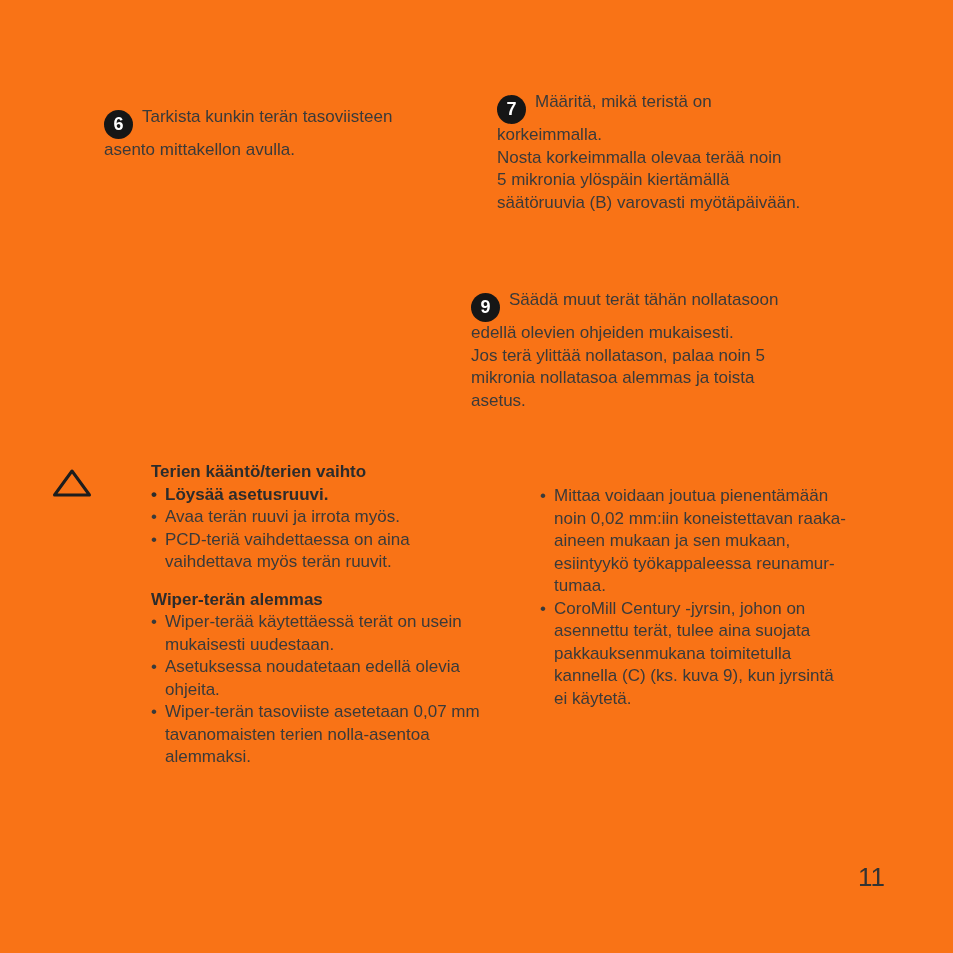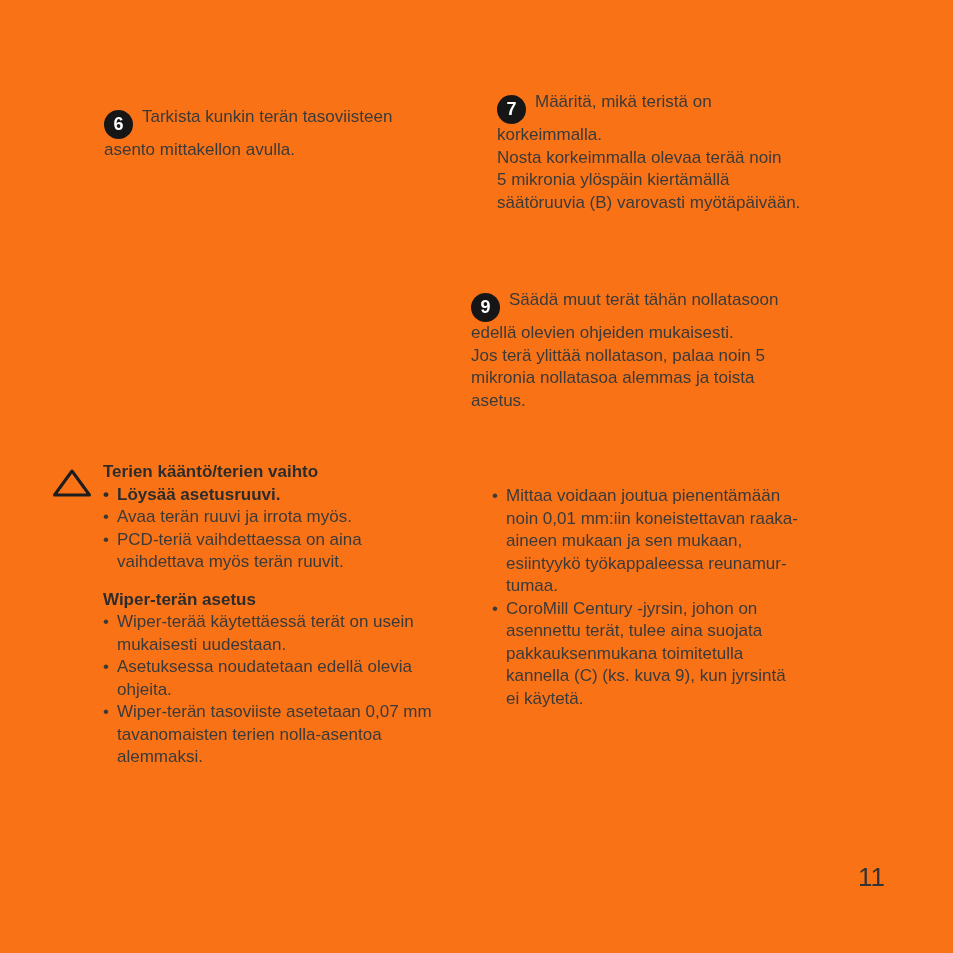--- a/index.html
+++ b/index.html
@@ -19,21 +19,21 @@
   }
   .step-text { white-space:pre-line; }
   .num-badge {
     display:inline-block; width:29px; height:29px; border-radius:50%;
     background:#161616; color:#ffffff;
     font-size:18px; font-weight:700; text-align:center; line-height:29px;
     margin-right:9px; vertical-align:-8px;
   }
   .col {
     position:absolute;
-    font-size:17px; line-height:22.5px; color:#3a3a3a;
+    font-size:17px; line-height:22.5px; color:#3a3a3a;margin-left:48px;
   }
   .h { font-size:17px; font-weight:700; color:#2c2c2c; line-height:22.5px; }
   .h-spaced { margin-top:15px; }
   .li { display:flex; }
   .dot { width:14px; flex:0 0 14px; }
   .bt { flex:1; white-space:pre-line; }
   .bold { font-weight:700; color:#2c2c2c; }
   .warn-icon { position:absolute; width:40px; height:30px; }
   .page-num {
     position:absolute; font-size:26px; color:#333333; line-height:24px;
@@ -82,21 +82,21 @@
     <div class="li">
       <span class="dot">•</span>
       <span class="bt">Avaa terän ruuvi ja irrota myös.</span>
     </div>
     <div class="li">
       <span class="dot">•</span>
       <span class="bt">PCD-teriä vaihdettaessa on aina
 vaihdettava myös terän ruuvit.</span>
     </div>
 
-    <h3 class="h h-spaced">Wiper-terän asetus</h3>
+    <h3 class="h h-spaced">Wiper-terän alemmas</h3>
 
     <div class="li">
       <span class="dot">•</span>
       <span class="bt">Wiper-terää käytettäessä terät on usein
 mukaisesti uudestaan.</span>
     </div>
     <div class="li">
       <span class="dot">•</span>
       <span class="bt">Asetuksessa noudatetaan edellä olevia
 ohjeita.</span>
@@ -106,21 +106,21 @@
       <span class="bt">Wiper-terän tasoviiste asetetaan 0,07 mm
 tavanomaisten terien nolla-asentoa
 alemmaksi.</span>
     </div>
   </div>
 
   <div class="col" style="left:492px; top:485px; width:388px;">
     <div class="li">
       <span class="dot">•</span>
       <span class="bt">Mittaa voidaan joutua pienentämään
-noin 0,01 mm:iin koneistettavan raaka-
+noin 0,02 mm:iin koneistettavan raaka-
 aineen mukaan ja sen mukaan,
 esiintyykö työkappaleessa reunamur-
 tumaa.</span>
     </div>
     <div class="li">
       <span class="dot">•</span>
       <span class="bt">CoroMill Century -jyrsin, johon on
 asennettu terät, tulee aina suojata
 pakkauksenmukana toimitetulla
 kannella (C) (ks. kuva 9), kun jyrsintä

